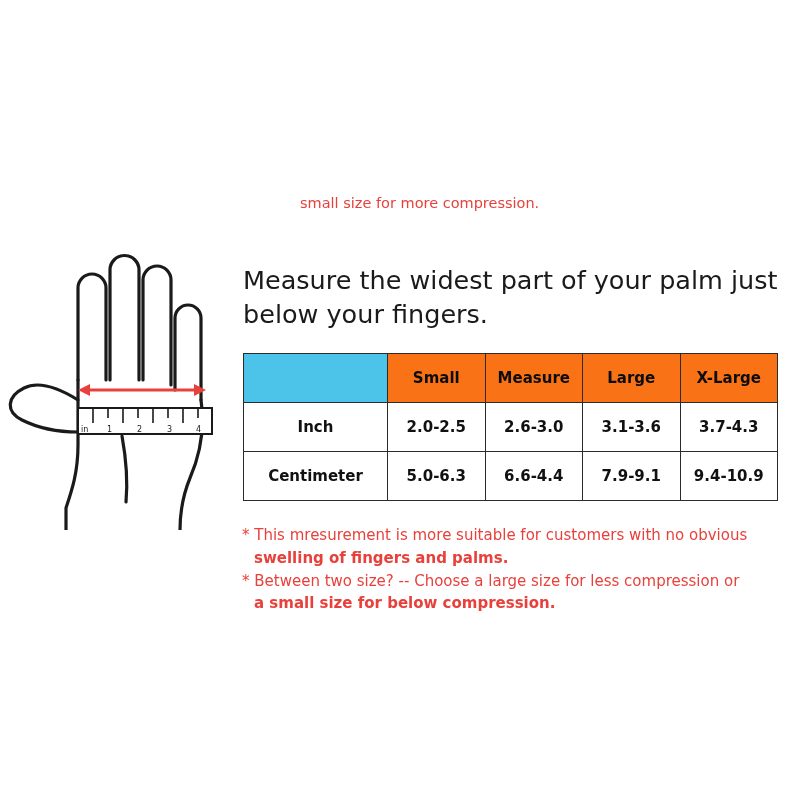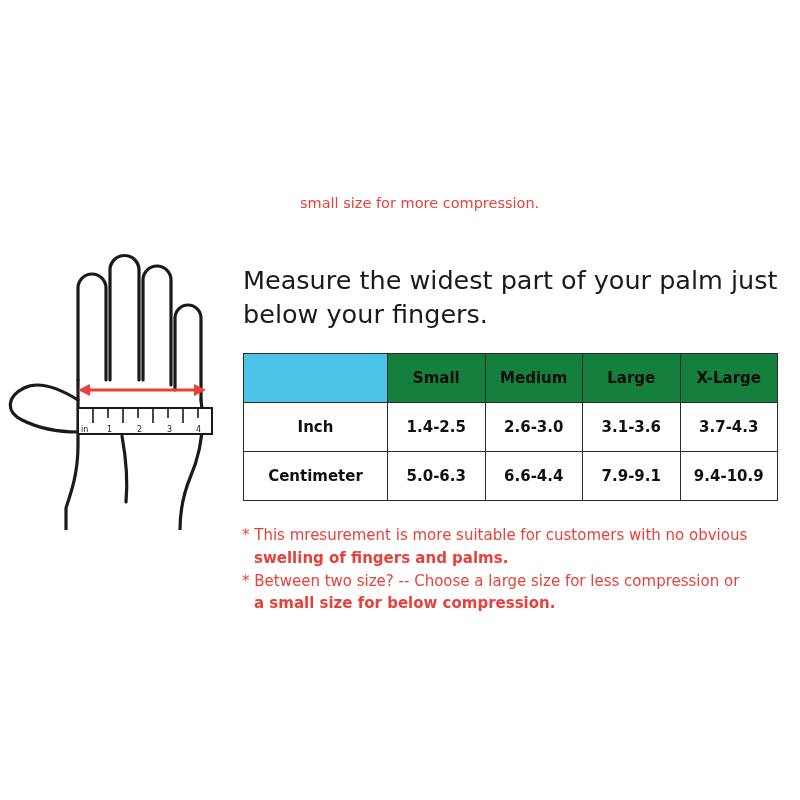--- a/index.html
+++ b/index.html
@@ -70,21 +70,21 @@
     height: 48px;
     text-align: center;
     vertical-align: middle;
     font-size: 15px;
     font-weight: bold;
     color: #111111;
     font-family: "DejaVu Sans", sans-serif;
     padding: 0;
   }
   .size-table thead th {
-    background: #15803d;
+    background: #f97316;
     color: #0d0d0d;
   }
   .size-table thead th.corner {
     background: #4cc3e8;
   }
   .col-label { width: 143px; }
   .col-size  { width: 96.5px; }
 
   
   .notes {
@@ -159,29 +159,29 @@
     </svg>
   </div>
 
   <div class="headline">Measure the widest part of your palm just below your fingers.</div>
 
   <table class="size-table">
     <thead>
       <tr>
         <th class="corner col-label"></th>
         <th class="col-size">Small</th>
-        <th class="col-size">Medium</th>
+        <th class="col-size">Measure</th>
         <th class="col-size">Large</th>
         <th class="col-size">X-Large</th>
       </tr>
     </thead>
     <tbody>
       <tr>
         <td>Inch</td>
-        <td>1.4-2.5</td>
+        <td>2.0-2.5</td>
         <td>2.6-3.0</td>
         <td>3.1-3.6</td>
         <td>3.7-4.3</td>
       </tr>
       <tr>
         <td>Centimeter</td>
         <td>5.0-6.3</td>
         <td>6.6-4.4</td>
         <td>7.9-9.1</td>
         <td>9.4-10.9</td>

